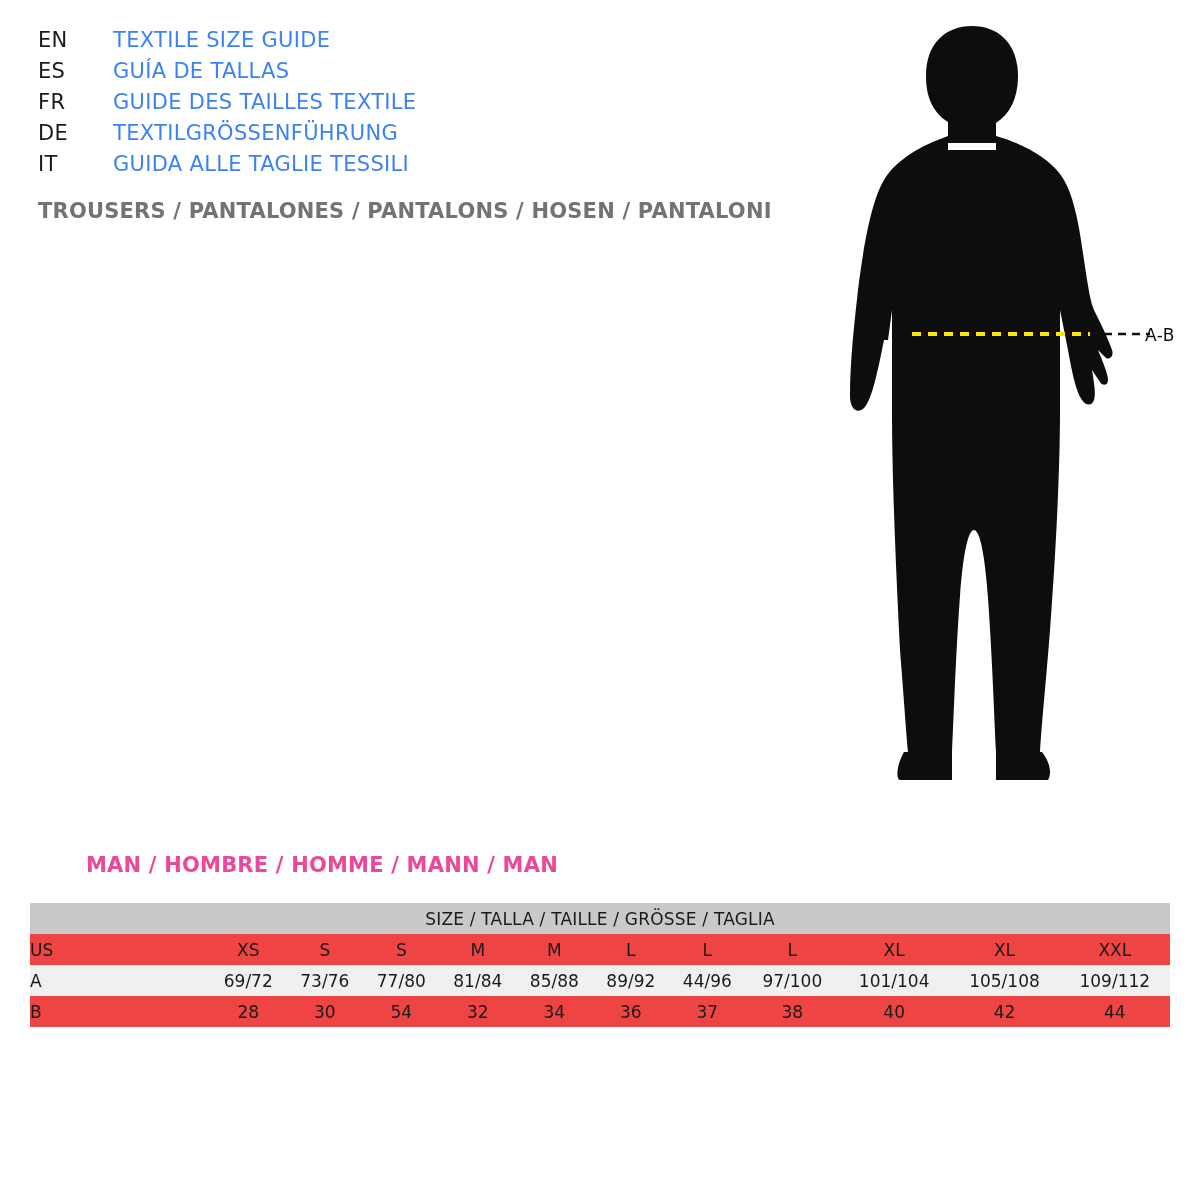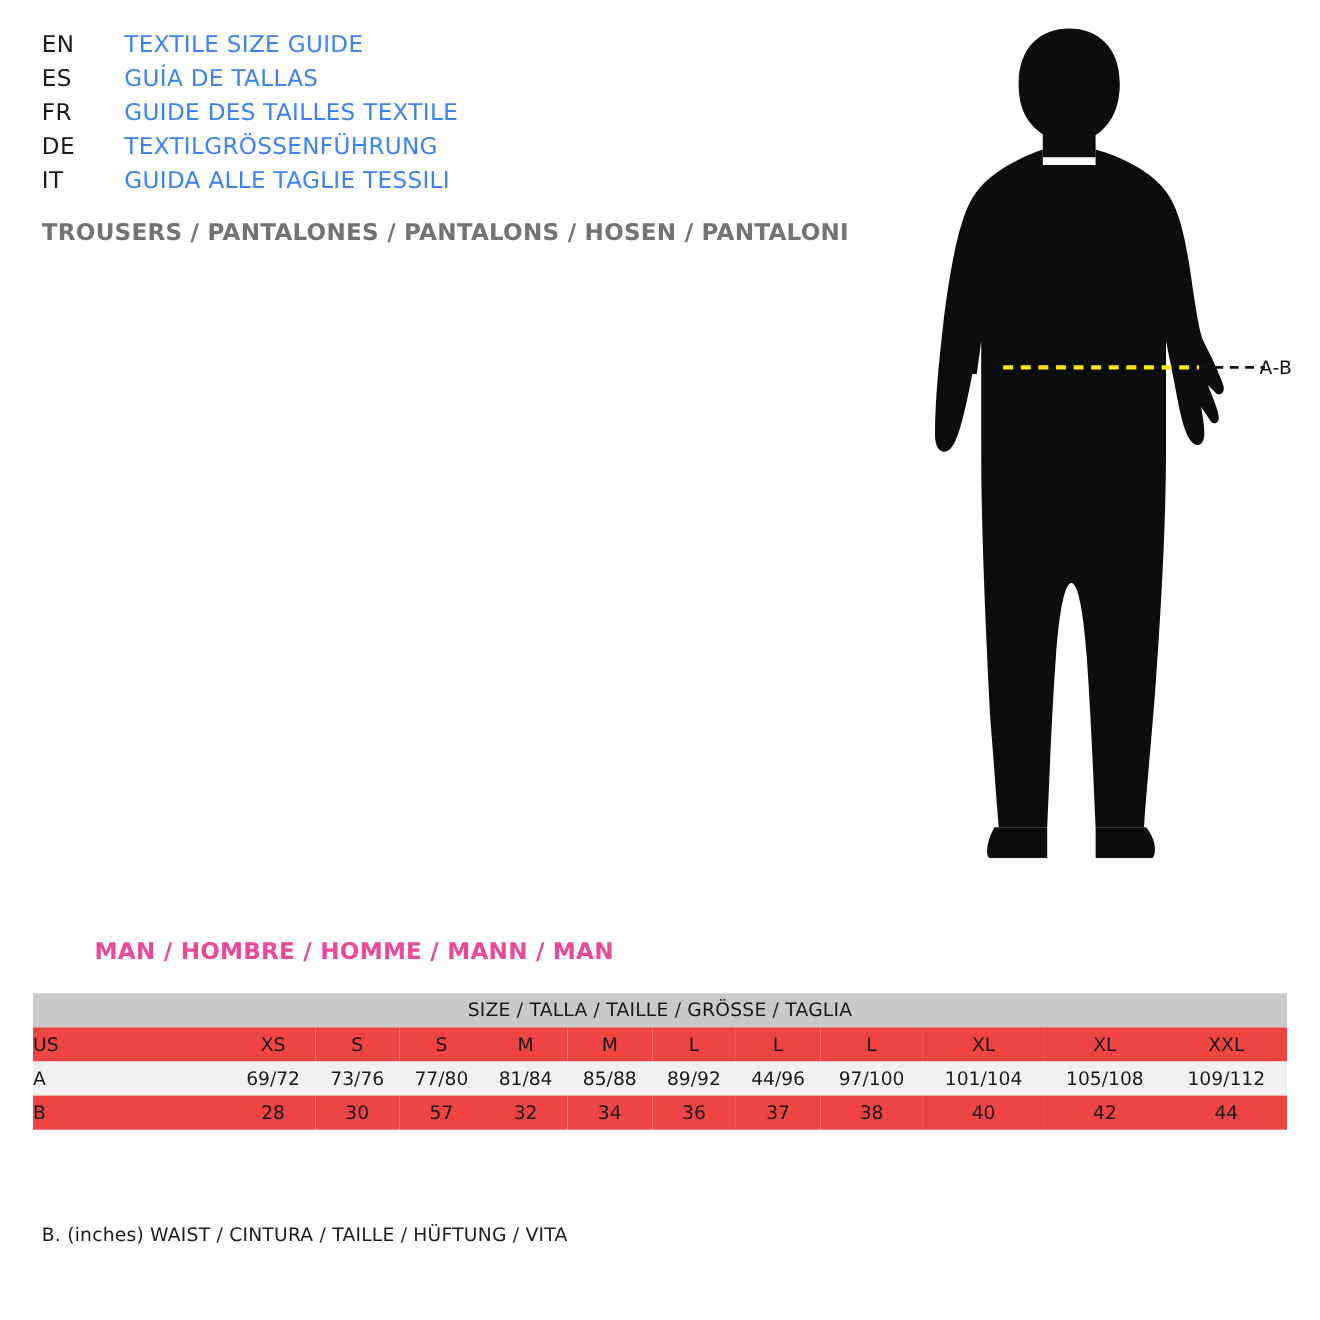--- a/index.html
+++ b/index.html
@@ -240,30 +240,29 @@
       <td>44/96</td>
       <td>97/100</td>
       <td>101/104</td>
       <td>105/108</td>
       <td>109/112</td>
     </tr>
     <tr class="row-dark">
       <td class="rowlabel">B</td>
       <td>28</td>
       <td>30</td>
-      <td>57</td>
+      <td>54</td>
       <td>32</td>
       <td>34</td>
       <td>36</td>
       <td>37</td>
       <td>38</td>
       <td>40</td>
       <td>42</td>
       <td>44</td>
     </tr>
   </tbody>
     </table>
 
   <div class="notes">
-    <div>B. (inches) WAIST / CINTURA / TAILLE / HÜFTUNG / VITA</div>
   </div>
 
 </div>
 
 </body></html>

